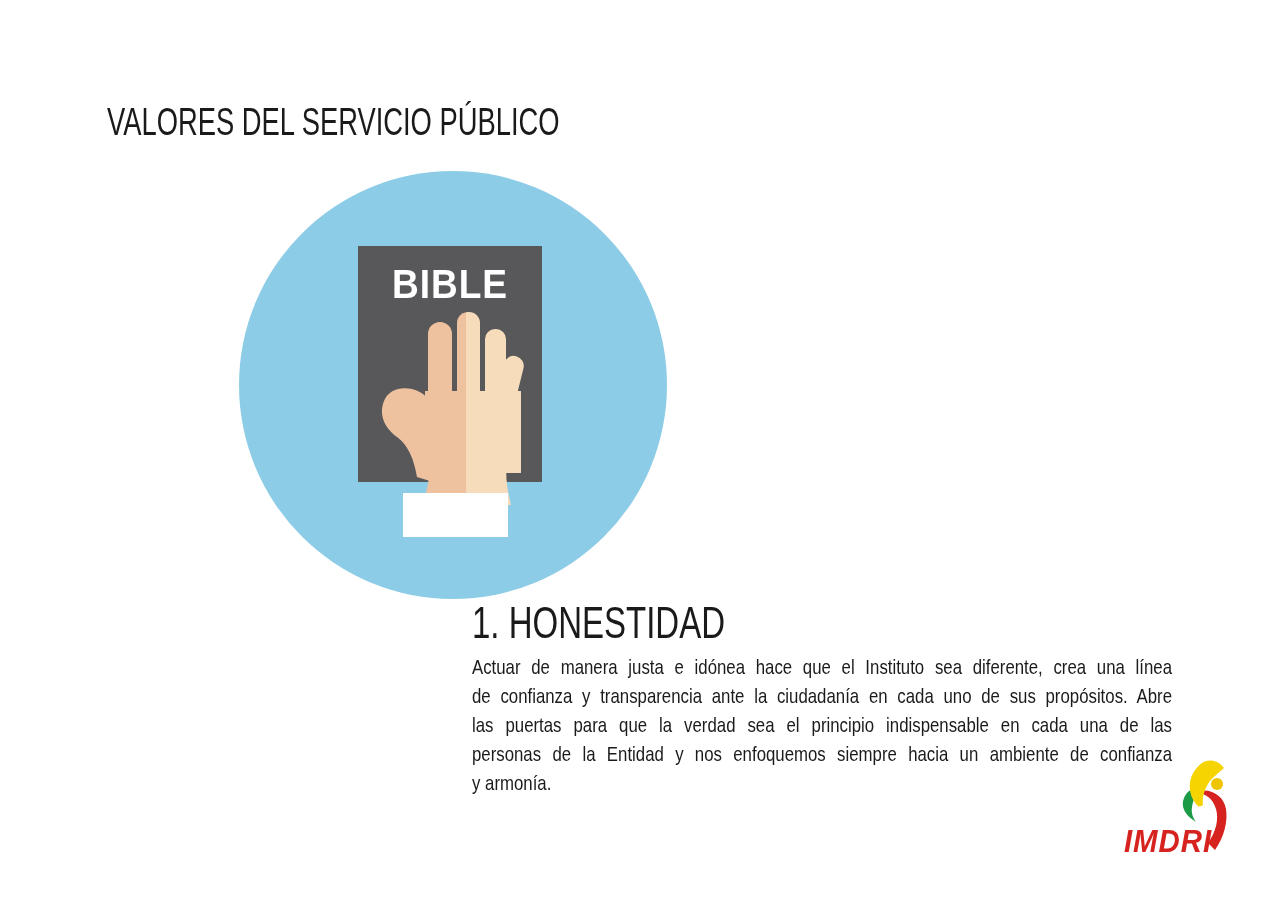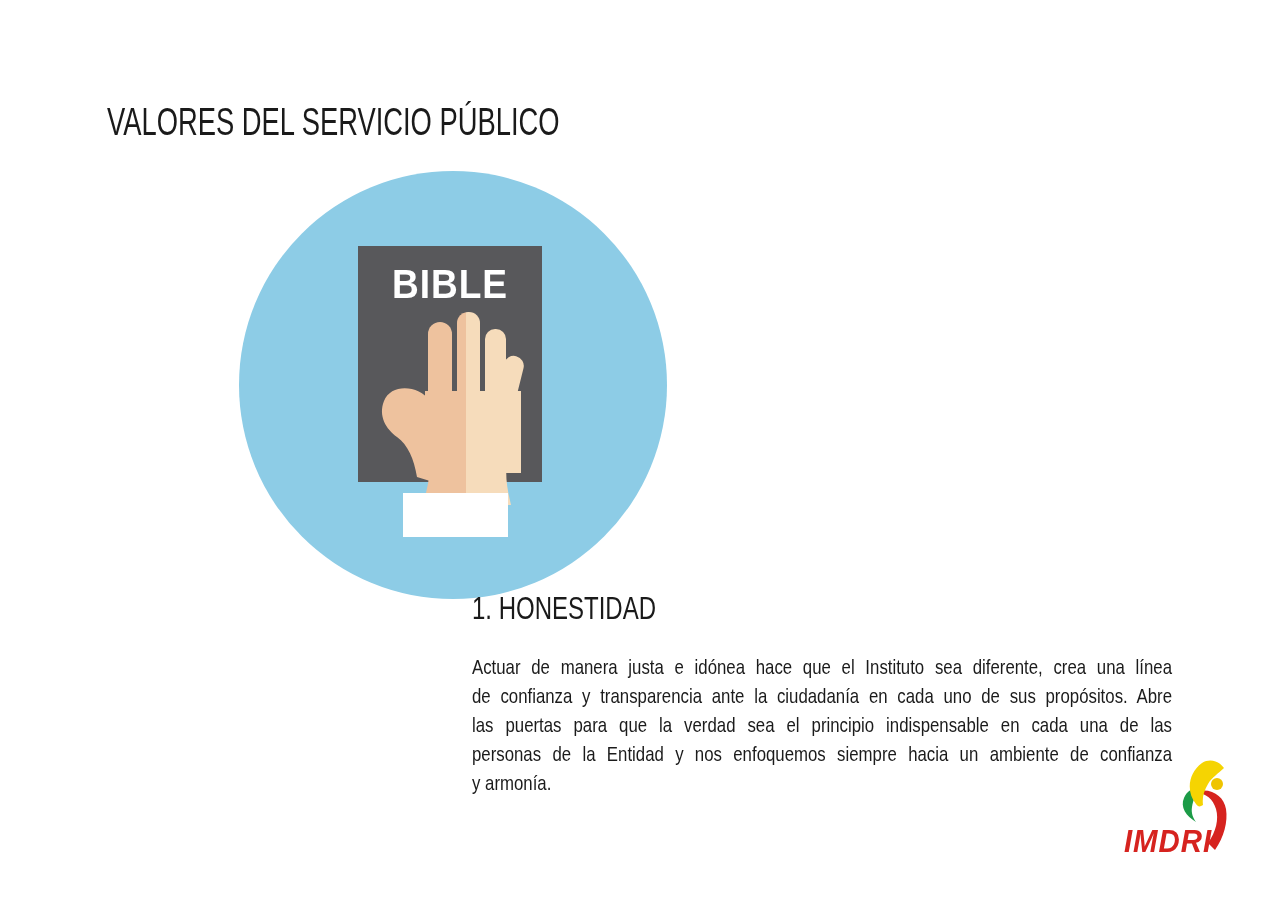--- a/index.html
+++ b/index.html
@@ -7,21 +7,21 @@
     position:relative;width:1280px;height:904px;background:#ffffff;
     overflow:hidden;font-family:"Liberation Sans",sans-serif;color:#1a1a1a;
   }
   .condensed{display:inline-block;transform-origin:0 0;white-space:nowrap;}
 
   .page-title{position:absolute;left:107px;top:101px;font-size:38px;line-height:42px;}
   .page-title .condensed{transform:scaleX(0.72);}
 
   .illus{position:absolute;left:239px;top:171px;width:428px;height:428px;}
 
-  .section-heading{position:absolute;left:472px;top:587px;font-size:32px;line-height:42px;}
+  .section-heading{position:absolute;left:472px;top:602px;font-size:44px;line-height:42px;}
   .section-heading .condensed{transform:scaleX(0.75);}
 
   .body-block{position:absolute;left:472px;top:652px;width:880px;}
   .body-inner{transform:scaleX(0.8);transform-origin:0 0;width:875px;}
   .body-line{
     font-size:21px;line-height:29px;white-space:nowrap;
     text-align:justify;text-align-last:justify;width:875px;color:#1b1b1b;
   }
   .body-line.last{text-align-last:left;}
 

